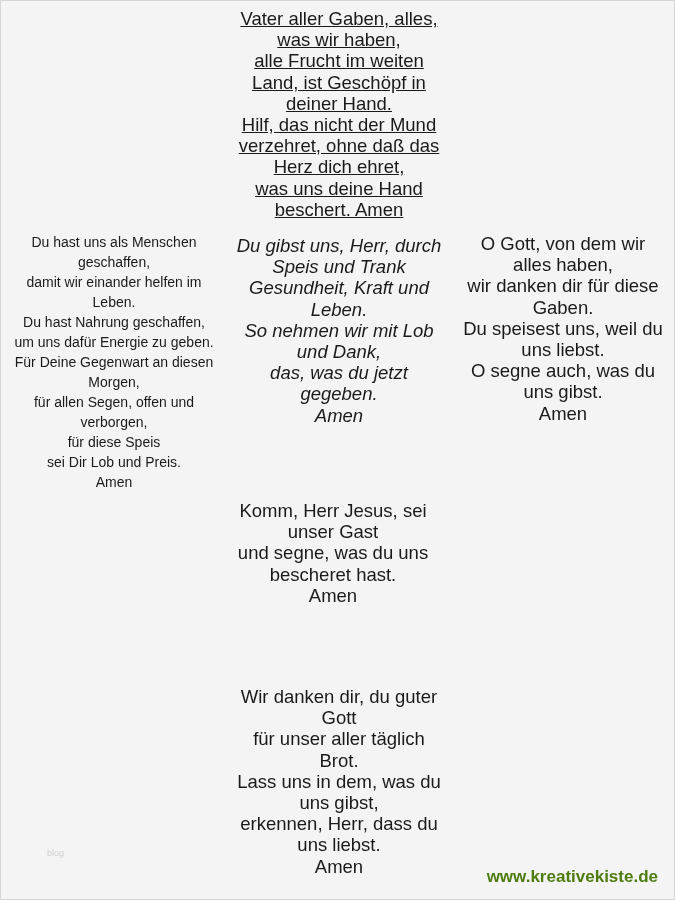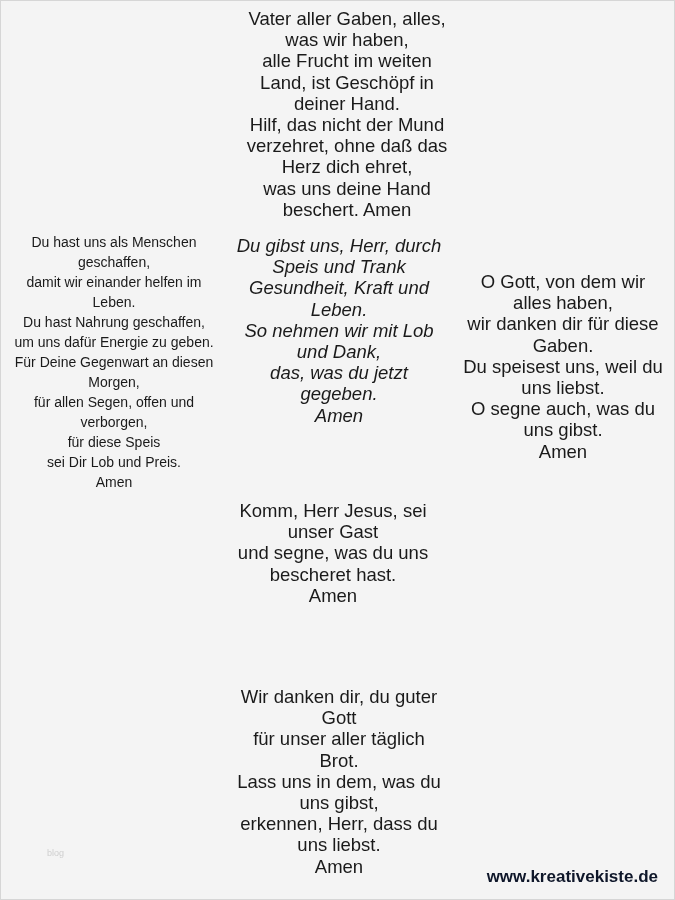--- a/index.html
+++ b/index.html
@@ -12,32 +12,32 @@
   }
   .frame {
     position: absolute; left: 0; top: 0; width: 673px; height: 898px;
     border: 1px solid #d6d6d6;
   }
   .prayer {
     position: absolute; text-align: center; white-space: pre-line;
   }
   .big { font-size: 18.5px; line-height: 21.2px; }
   .small { font-size: 14px; line-height: 20px; }
-  #p-top { left: 233px; width: 228px; top: 8px; }
+  #p-top { left: 225px; width: 228px; top: 8px; text-decoration: underline; }
   #p-left { left: 2px; width: 224px; top: 232px; }
   #p-mid { left: 225px; width: 228px; top: 235px; font-style: italic; }
-  #p-right { left: 452px; width: 222px; top: 233px; margin-top: 38px; }
+  #p-right { left: 452px; width: 222px; top: 233px; }
   #p-komm { left: 219px; width: 228px; top: 500px; }
   #p-wir { left: 225px; width: 228px; top: 686px; }
   .watermark {
     position: absolute; left: 47px; top: 848px; font-size: 9px; color: #cfcfcf;
   }
   .site {
     position: absolute; right: 17px; top: 867px;
-    font-size: 17px; font-weight: bold; color: #0f172a;
+    font-size: 17px; font-weight: bold; color: #4d7c0f;
   }
 </style>
 </head>
 <body>
 
 <div class="frame"></div>
 
 <div id="p-top" class="prayer big">Vater aller Gaben, alles,
 was wir haben,
 alle Frucht im weiten

